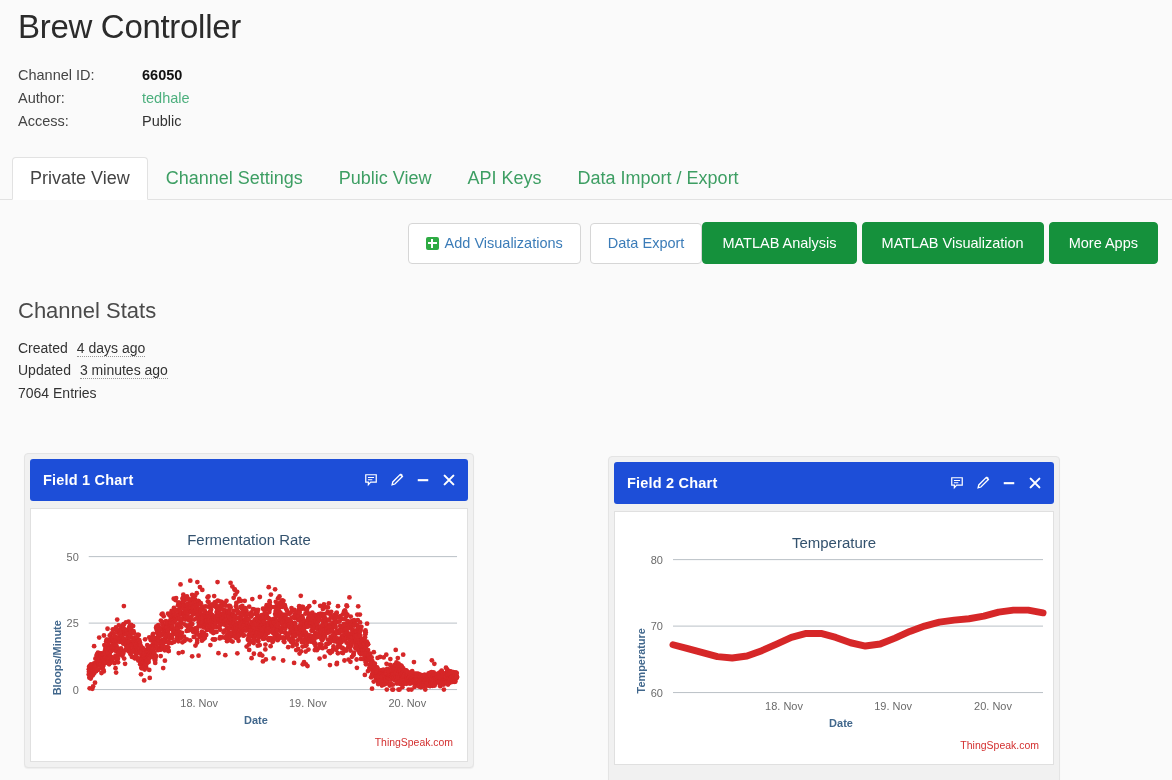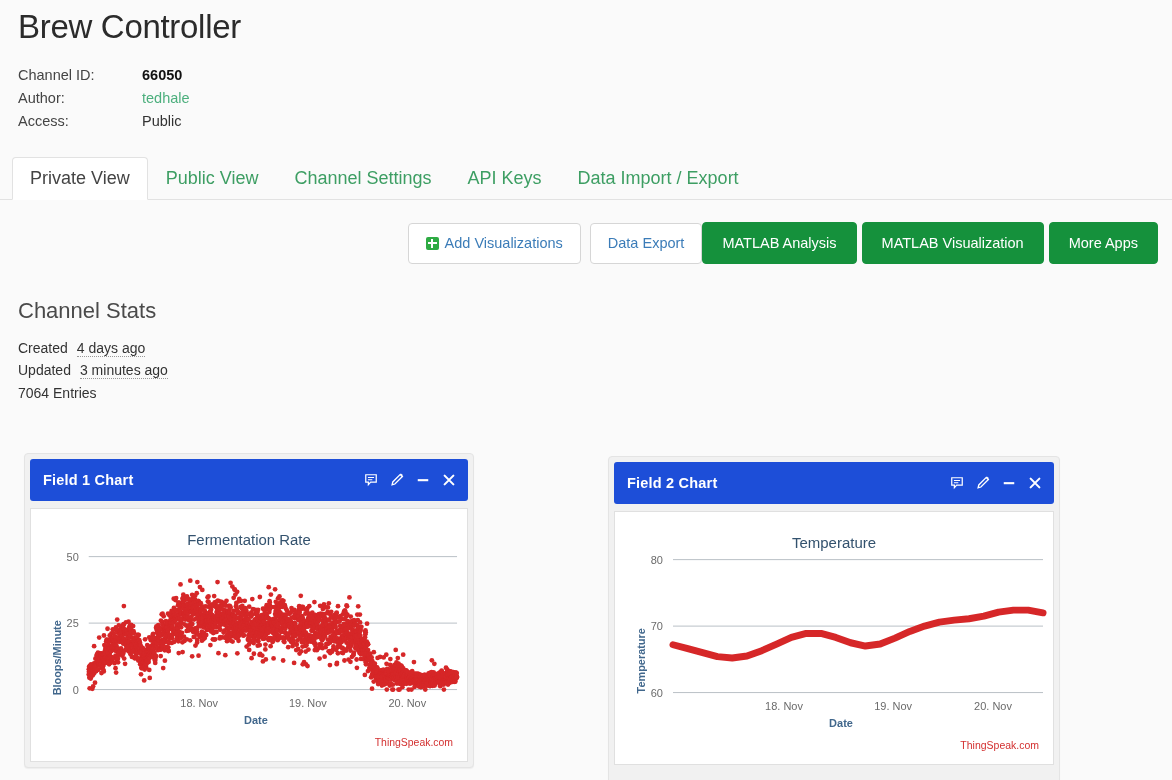--- a/index.html
+++ b/index.html
@@ -128,22 +128,22 @@
     <span class="meta-val link">tedhale</span>
   </div>
   <div class="meta-row">
     <span class="meta-key">Access:</span>
     <span class="meta-val">Public</span>
   </div>
 </div>
 
 <div class="tabs">
   <div class="tab active">Private View</div>
+  <div class="tab">Channel Settings</div>
   <div class="tab">Public View</div>
-  <div class="tab">Channel Settings</div>
   <div class="tab">API Keys</div>
   <div class="tab">Data Import / Export</div>
 </div>
 
 <div class="action-row">
   <div class="btn-left-group">
     <button class="btn-ghost">
       <span class="plus-ico"></span>
       <span>Add Visualizations</span>
     </button>

